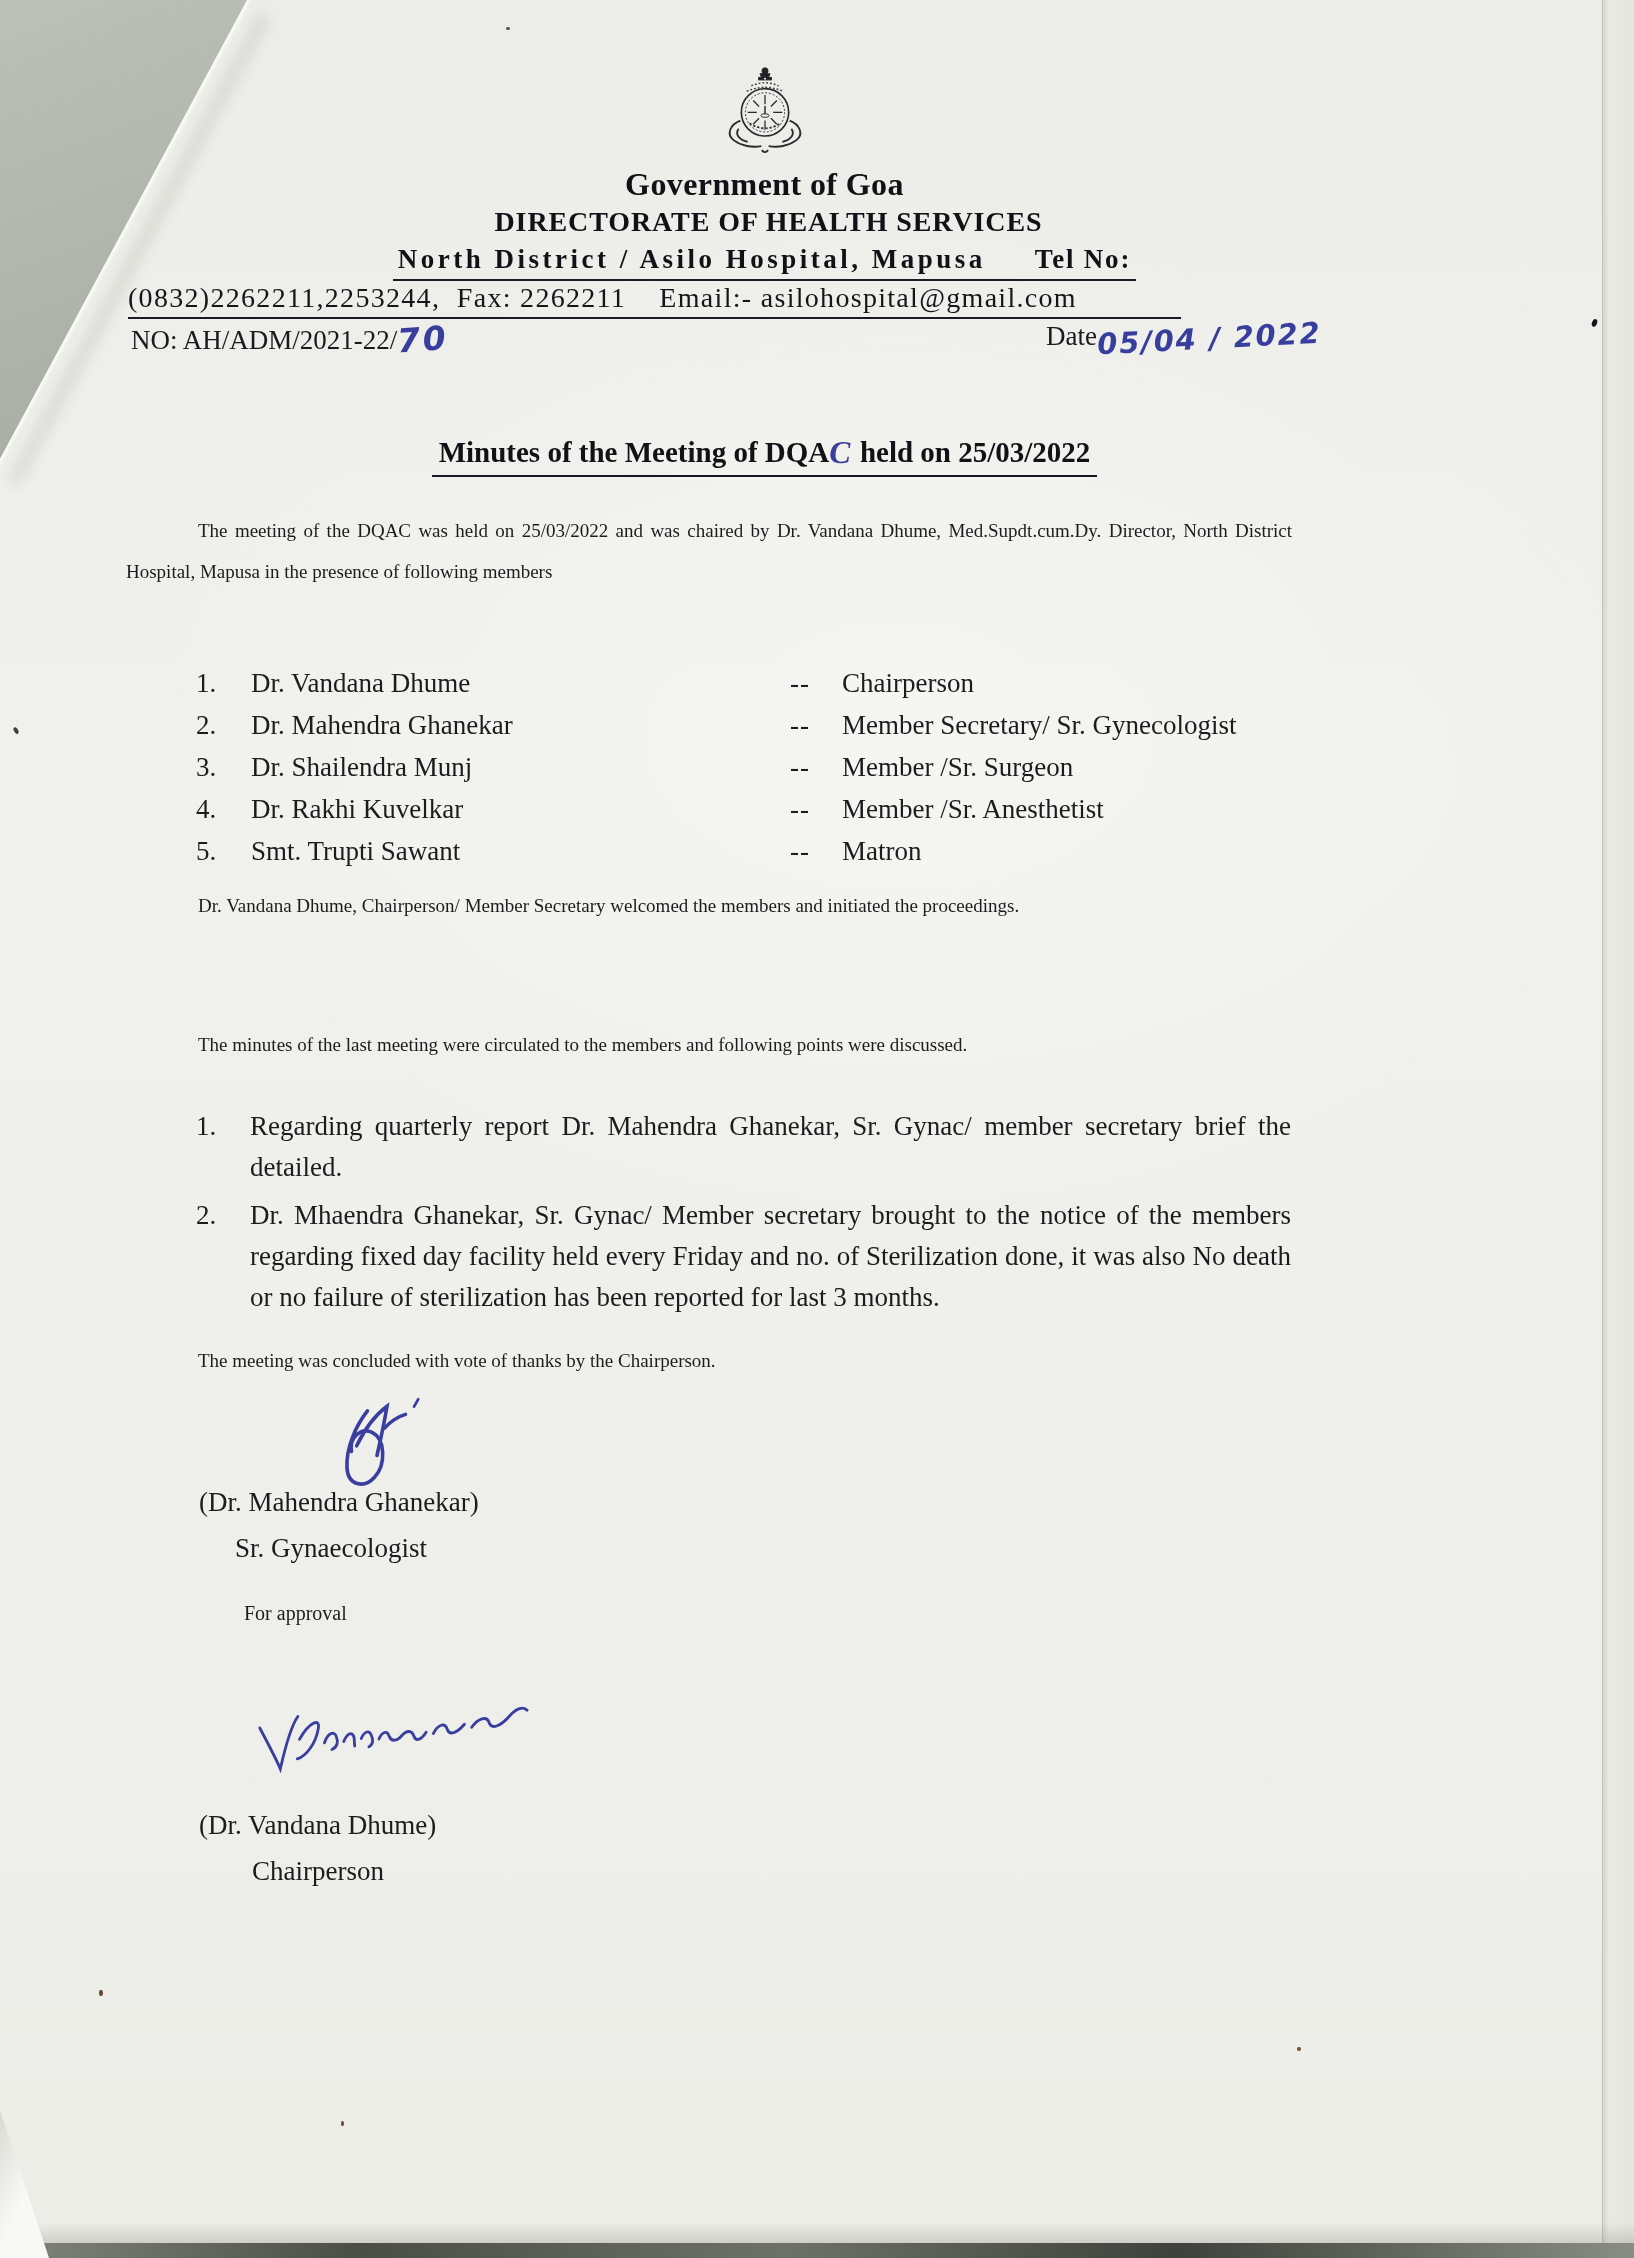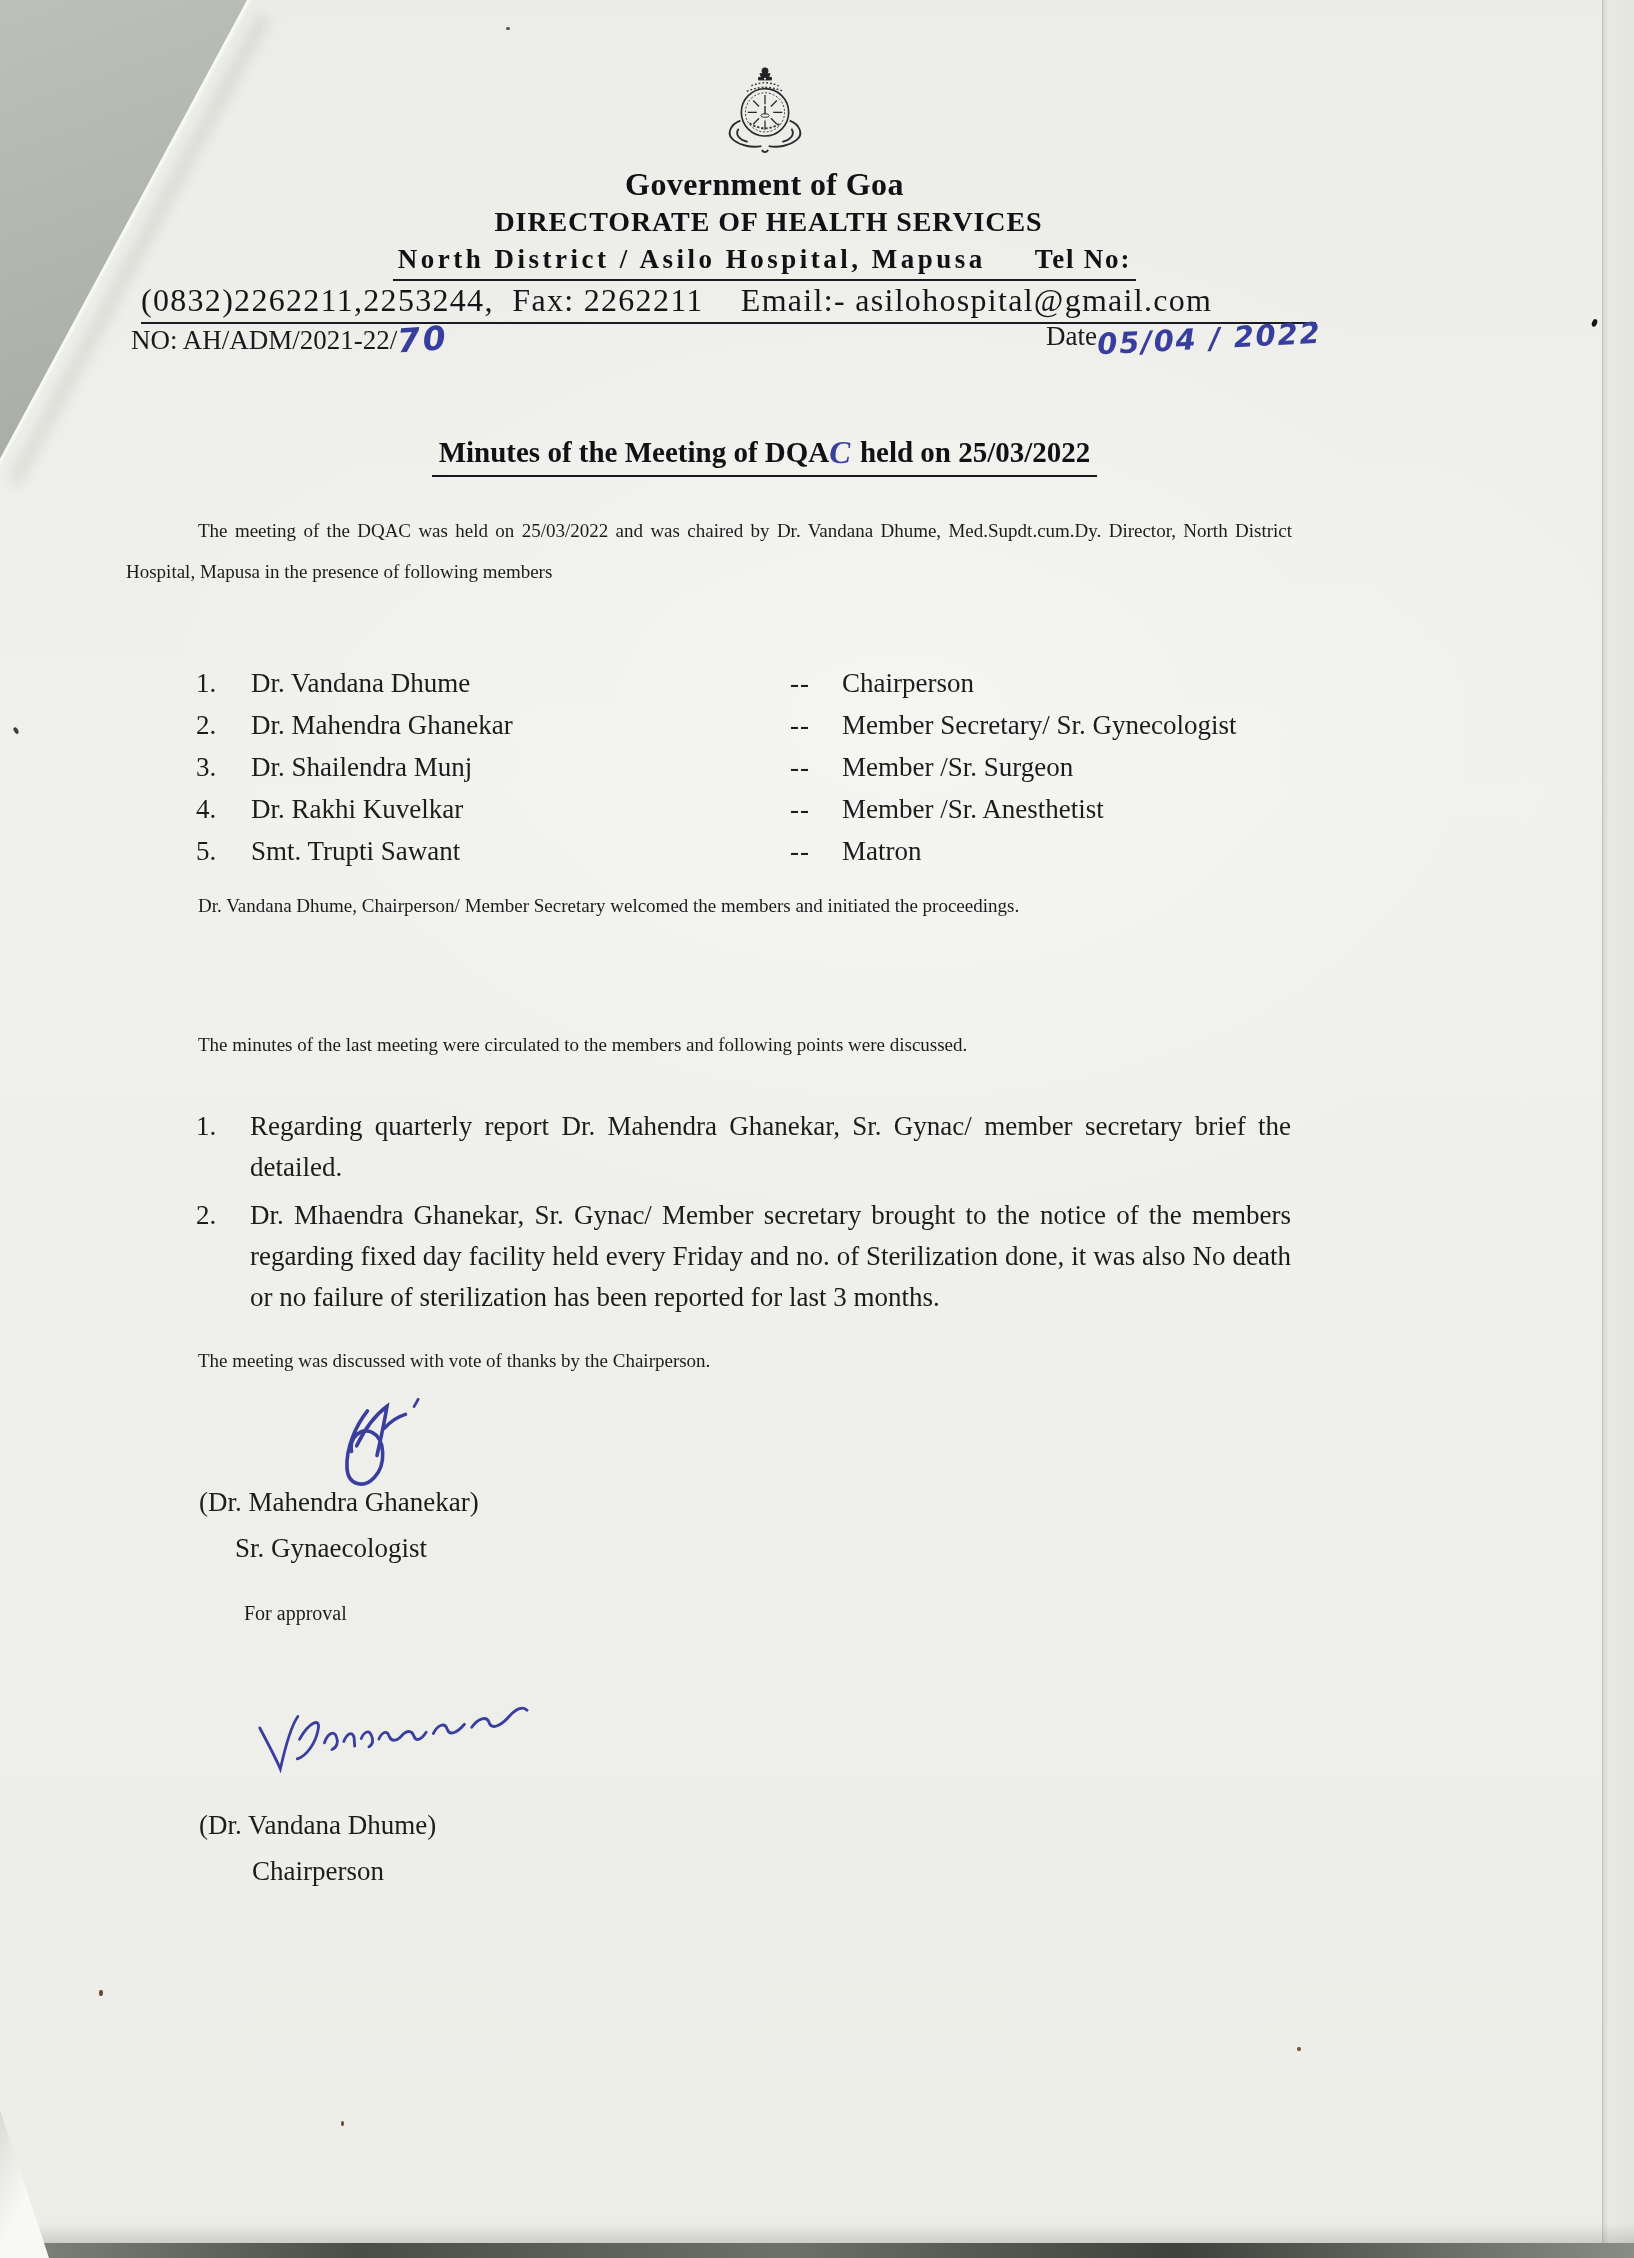--- a/index.html
+++ b/index.html
@@ -33,21 +33,21 @@
     clip-path:polygon(0 0,100% 100%,0 100%);z-index:7;}
   .speck{position:absolute;border-radius:50%;z-index:8;}
   
   .letterhead{position:absolute;left:0;right:106px;top:0;text-align:center;z-index:3;}
   .emblem{position:relative;margin-top:65px;display:inline-block;}
   .org1{position:absolute;left:0;right:0;top:166px;font-size:32px;font-weight:bold;color:#121216;letter-spacing:0.4px;}
   .org2{position:absolute;left:8px;right:0;top:206px;font-size:28px;font-weight:bold;color:#121216;letter-spacing:0.9px;}
   .line3{position:absolute;left:0;right:0;top:244px;font-size:27px;font-weight:bold;color:#121216;}
   .u3{display:inline-block;border-bottom:2.6px solid #1a1a22;padding:0 5.3px 3.5px 5.3px;letter-spacing:3.5px;white-space:pre;}
   .tel{padding-left:49px;letter-spacing:1.8px;}
-  .contact-line{position:absolute;left:141px;top:282px;font-size:32px;z-index:3;}
+  .contact-line{position:absolute;left:128px;top:282px;font-size:28px;z-index:3;}
   .u4{display:inline-block;border-bottom:2.6px solid #1a1a22;padding:0 104px 2.6px 0;letter-spacing:1.3px;white-space:pre;color:#16161a;}
   .ref-line{position:absolute;left:131px;top:318px;font-size:27px;z-index:3;color:#1a1a1e;}
   .date-line{position:absolute;left:1046px;top:318px;font-size:27px;z-index:3;color:#1a1a1e;}
   .hand{font-family:"DejaVu Sans",sans-serif;font-style:italic;color:#383e9e;}
   .ref-hand{display:inline-block;font-size:33px;font-weight:bold;letter-spacing:2.6px;transform:rotate(-4deg) translateY(1.8px);}
   .date-hand{display:inline-block;font-size:29px;font-weight:bold;letter-spacing:1.8px;transform:rotate(-3deg) translateY(3.5px);}
   
   .title-wrap{position:absolute;left:0;right:106px;top:436px;text-align:center;z-index:3;}
   .title-u{display:inline-block;font-size:29px;font-weight:bold;color:#121216;
     border-bottom:2.6px solid #17171f;padding:0 7px 6.2px 7px;}
@@ -190,21 +190,21 @@
     <div class="point">
       <span class="pnum">1.</span>
         <span class="ptext">Regarding quarterly report Dr. Mahendra Ghanekar, Sr. Gynac/ member secretary brief the detailed.</span>
     </div>
     <div class="point">
       <span class="pnum">2.</span>
         <span class="ptext">Dr. Mhaendra Ghanekar, Sr. Gynac/ Member secretary brought to the notice of the members regarding fixed day facility held every Friday and no. of Sterilization done, it was also No death or no failure of sterilization has been reported for last 3 months.</span>
     </div>
   </div>
 
-  <p class="para p4">The meeting was discussed with vote of thanks by the Chairperson.</p>
+  <p class="para p4">The meeting was concluded with vote of thanks by the Chairperson.</p>
 
   <span class="sig1">
     <svg width="159" height="108" viewBox="0 0 170 120" fill="none" stroke="#3a3f9f" stroke-linecap="round">
       <g stroke-width="4">
         <path d="M66 20 C52 36 40 60 40 82 C40 102 58 106 70 94 C84 80 84 52 70 44 C58 38 44 48 46 64"></path>
         <path d="M52 58 C62 40 76 24 88 16 C84 34 78 56 74 70"></path>
         <path d="M84 40 C92 32 100 28 108 26"></path>
       </g>
       <path d="M118 18 l5 -8" stroke-width="3"></path>
     </svg>

